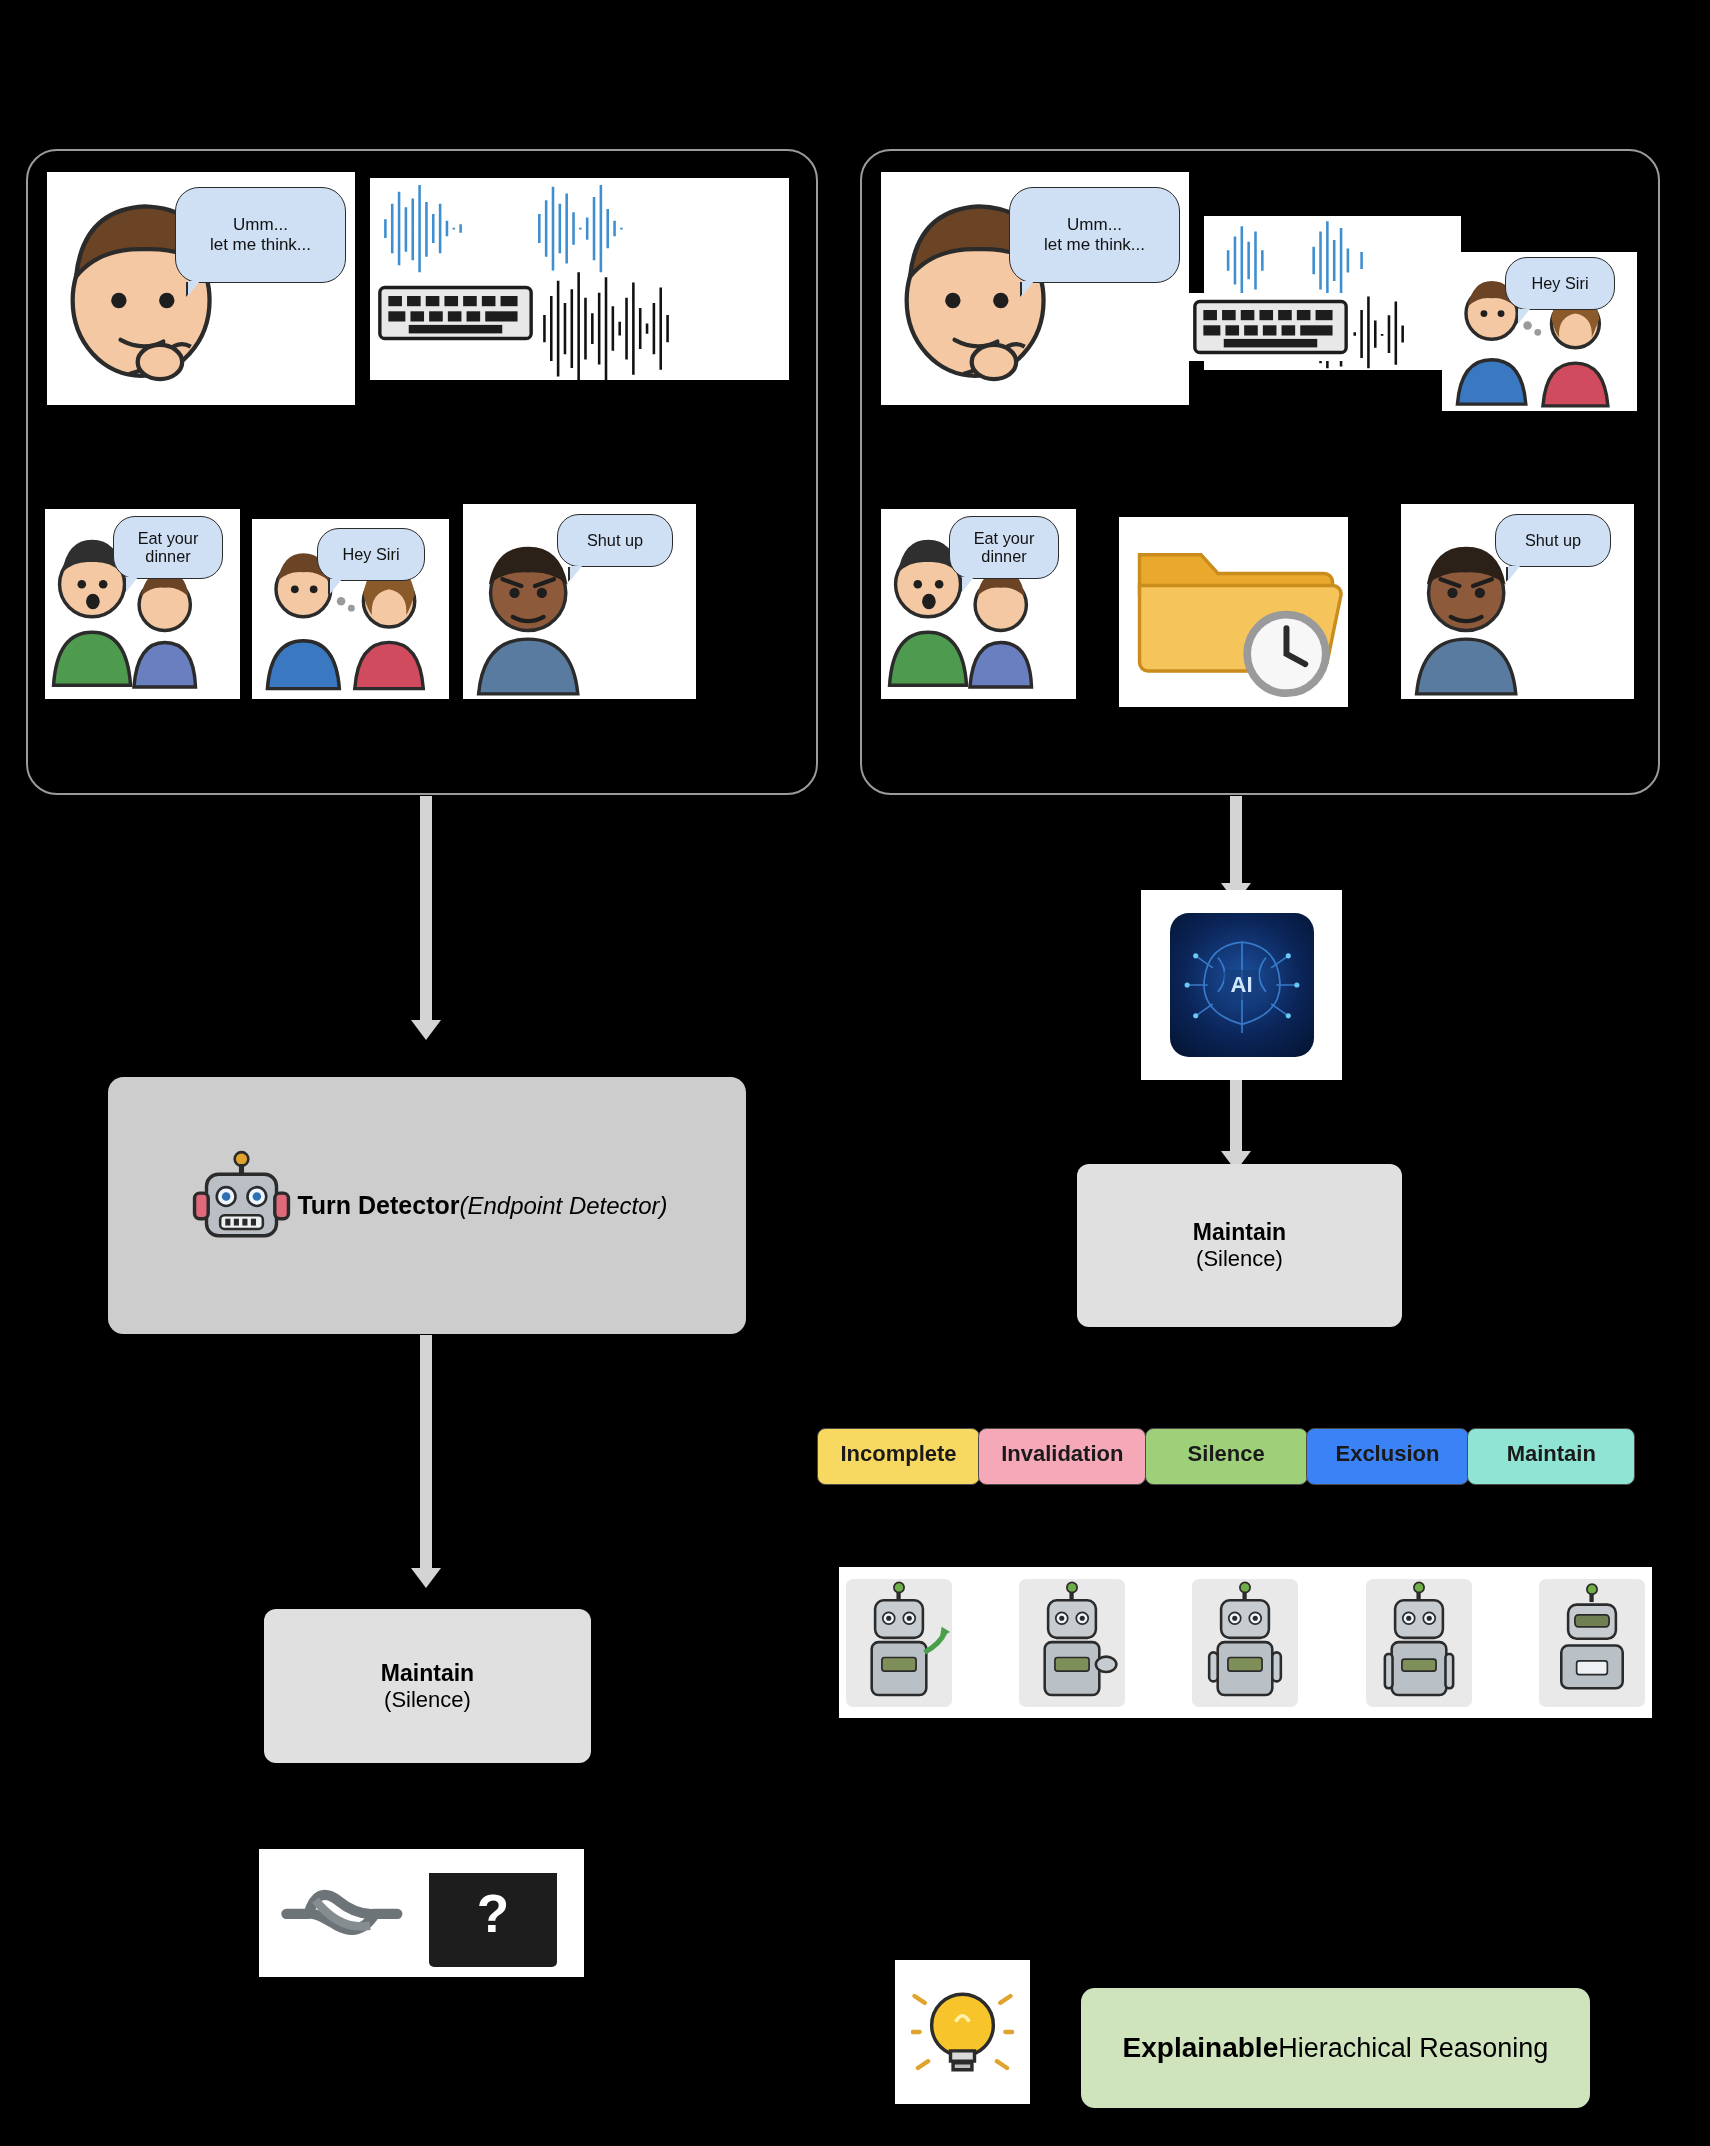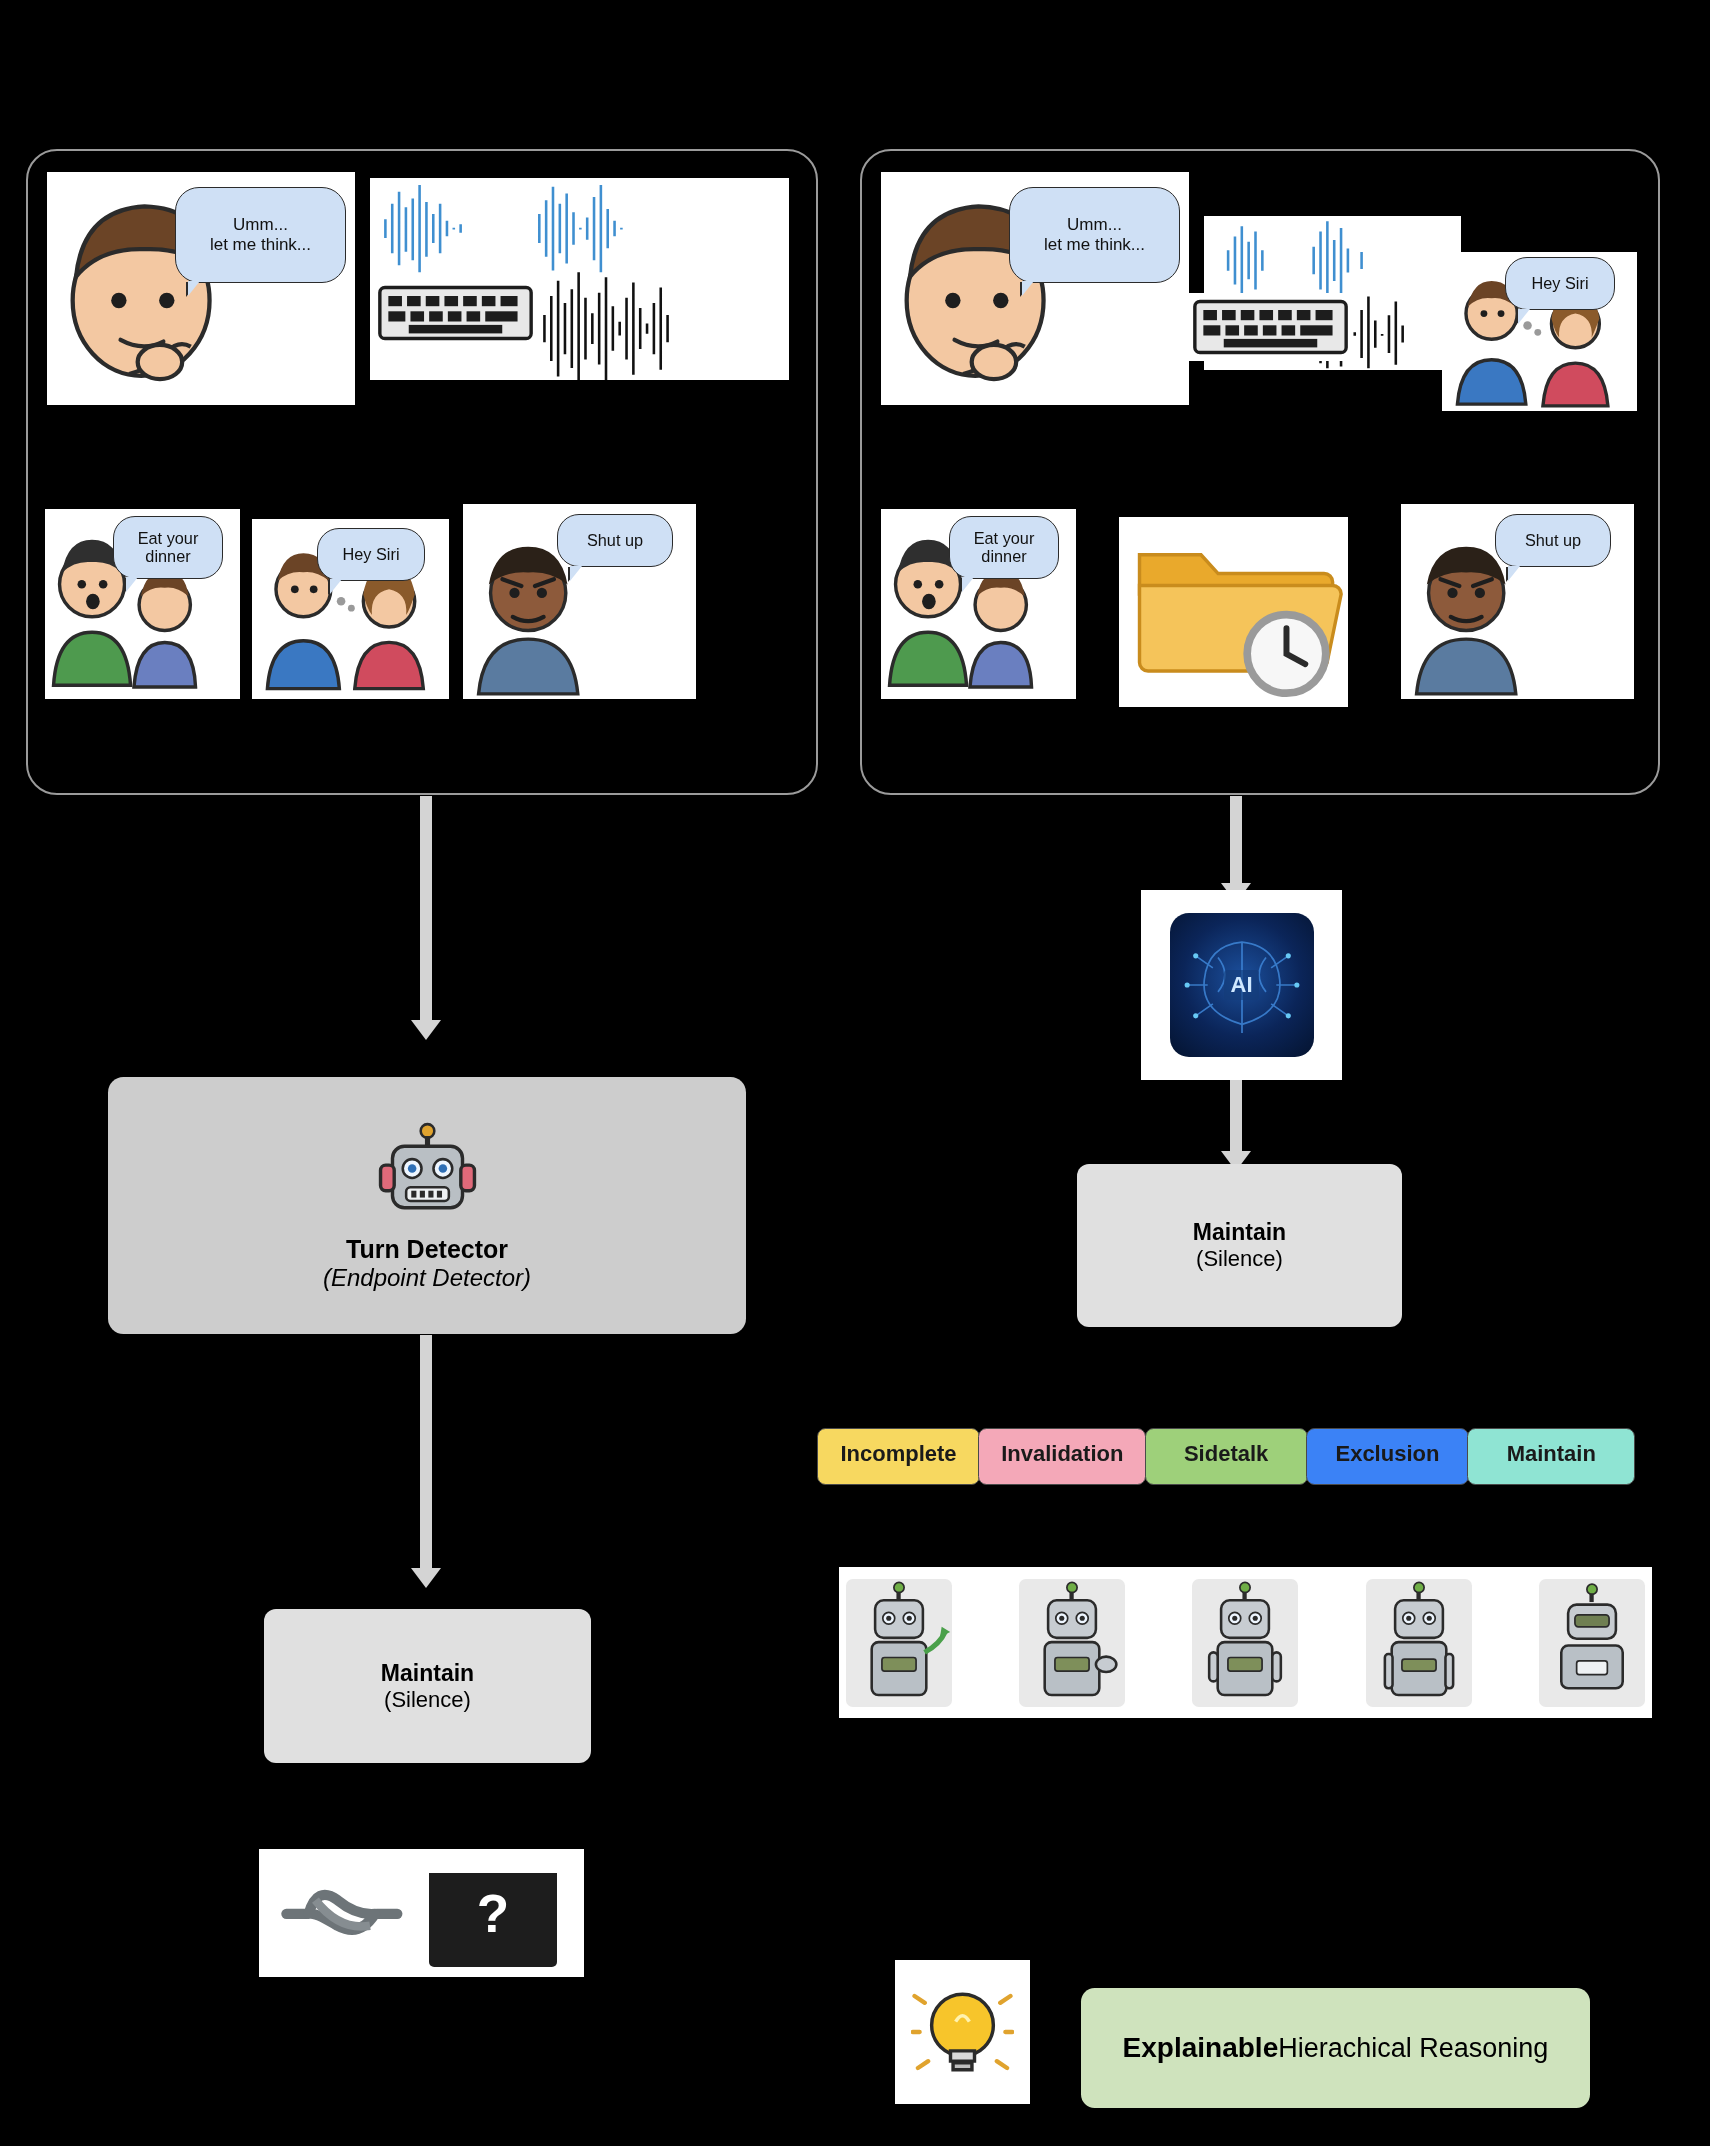--- a/index.html
+++ b/index.html
@@ -77,21 +77,21 @@
     border-right: 15.4px solid transparent;
     border-top: 20.5px solid #d4d4d4;
   }
 
   
   .gbox {
     position: absolute;
     background: #cdcdcd;
     border-radius: 15.4px;
     display: flex;
-    flex-direction: column;
+    flex-direction: row;
     align-items: center;
     justify-content: center;
     text-align: center;
   }
   .gbox .t1 { font-weight: bold; font-size: 25px; }
   .gbox .t2 { font-size: 24px; font-style: italic; }
 
   .gbox-light {
     position: absolute;
     background: #e0e0e0;
@@ -468,21 +468,21 @@
 </div>
 
 <div class="gbox-light" style="left:1077px; top:1164px; width:325px; height:163px;">
   <div class="t1">Maintain</div>
   <div class="t2">(Silence)</div>
 </div>
 
 <div class="chips" style="left:817px; top:1428px; width:822px; height:57px;">
   <div class="chip" style="background:#f7d860; width:163px;">Incomplete</div>
   <div class="chip" style="background:#f4a8b8; width:168px; margin-left:-1.7px;">Invalidation</div>
-  <div class="chip" style="background:#9ed07a; width:163px; margin-left:-1.7px;">Sidetalk</div>
+  <div class="chip" style="background:#9ed07a; width:163px; margin-left:-1.7px;">Silence</div>
   <div class="chip" style="background:#3b82f6; width:163px; margin-left:-1.7px;">Exclusion</div>
   <div class="chip" style="background:#8fe4d3; width:168px; margin-left:-1.7px;">Maintain</div>
 </div>
 
 <div class="robot-strip" style="left:839px; top:1567px; width:813px; height:151px;">
   <div class="robot-cell">
     <svg width="106" height="128" viewBox="0 0 124 150">
       <circle cx="62" cy="10" r="6" fill="#6fae46" stroke="#2b2b2b" stroke-width="2"></circle>
       <rect x="59" y="15" width="5" height="10" fill="#2b2b2b"></rect>
       <rect x="34" y="25" width="56" height="44" rx="10" fill="#c7ccd1" stroke="#2b2b2b" stroke-width="3"></rect>

